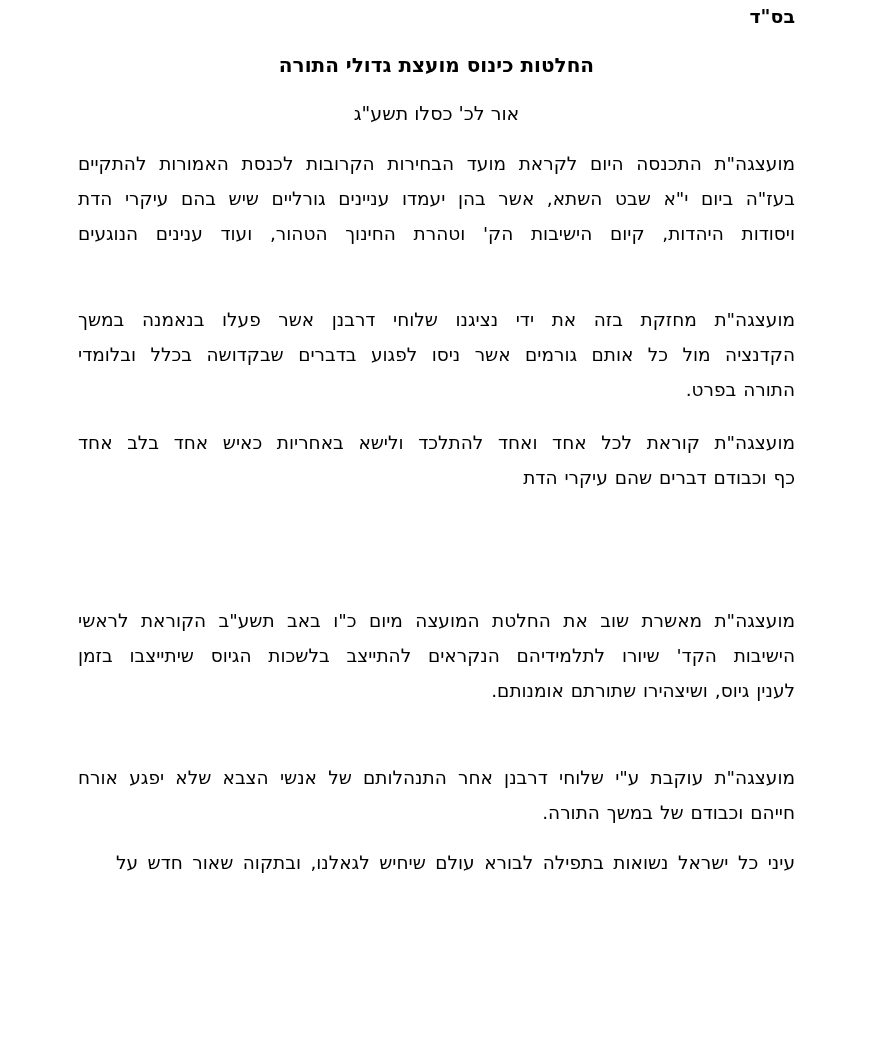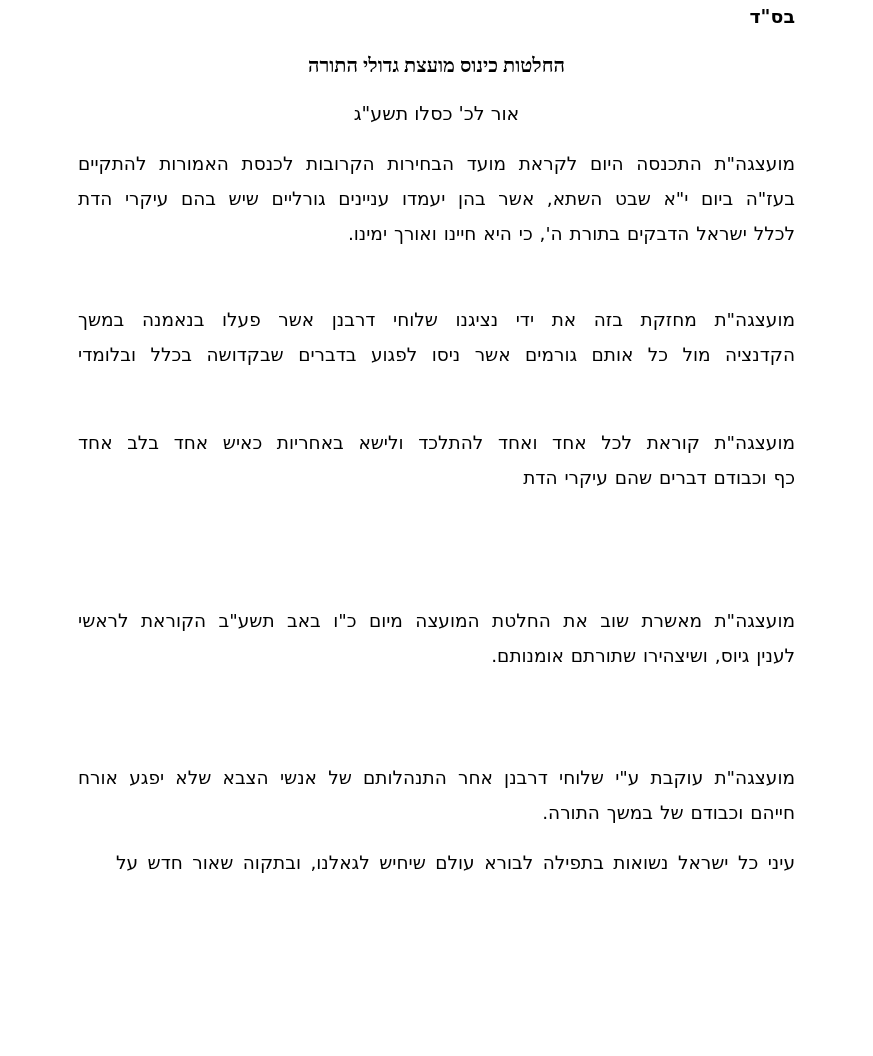--- a/index.html
+++ b/index.html
@@ -32,21 +32,20 @@
     }
     .title {
       position: absolute;
       left: 0;
       right: 0;
       top: 52px;
       text-align: center;
       font-size: 20px;
       font-weight: bold;
       line-height: 26px;
-      font-family: Liberation Serif, serif;
     }
     .date {
       position: absolute;
       left: 0;
       right: 0;
       top: 100px;
       text-align: center;
       font-size: 19px;
       line-height: 26px;
     }
@@ -81,35 +80,37 @@
 <body>
 
 <div class="page">
   <div class="bsd">בס"ד</div>
   <div class="title">החלטות כינוס מועצת גדולי התורה</div>
   <div class="date">אור לכ' כסלו תשע"ג</div>
 
   <p class="para" id="p1">
     <span class="ln">מועצגה"ת התכנסה היום לקראת מועד הבחירות הקרובות לכנסת האמורות להתקיים</span>
     <span class="ln">בעז"ה ביום י"א שבט השתא, אשר בהן יעמדו עניינים גורליים שיש בהם עיקרי הדת</span>
-    <span class="ln last">לכלל ישראל הדבקים בתורת ה', כי היא חיינו ואורך ימינו.</span>
+    <span class="ln">ויסודות היהדות, קיום הישיבות הק' וטהרת החינוך הטהור, ועוד ענינים הנוגעים</span>
   </p>
 
   <p class="para" id="p2">
     <span class="ln">מועצגה"ת מחזקת בזה את ידי נציגנו שלוחי דרבנן אשר פעלו בנאמנה במשך</span>
     <span class="ln">הקדנציה מול כל אותם גורמים אשר ניסו לפגוע בדברים שבקדושה בכלל ובלומדי</span>
+    <span class="ln last">התורה בפרט.</span>
   </p>
 
   <p class="para" id="p3">
     <span class="ln">מועצגה"ת קוראת לכל אחד ואחד להתלכד ולישא באחריות כאיש אחד בלב אחד</span>
     <span class="ln last">כף וכבודם דברים שהם עיקרי הדת</span>
   </p>
 
   <p class="para" id="p4">
     <span class="ln">מועצגה"ת מאשרת שוב את החלטת המועצה מיום כ"ו באב תשע"ב הקוראת לראשי</span>
+    <span class="ln">הישיבות הקד' שיורו לתלמידיהם הנקראים להתייצב בלשכות הגיוס שיתייצבו בזמן</span>
     <span class="ln last">לענין גיוס, ושיצהירו שתורתם אומנותם.</span>
   </p>
 
   <p class="para" id="p5">
     <span class="ln">מועצגה"ת עוקבת ע"י שלוחי דרבנן אחר התנהלותם של אנשי הצבא שלא יפגע אורח</span>
     <span class="ln last">חייהם וכבודם של במשך התורה.</span>
   </p>
 
   <p class="para" id="p6">
     <span class="ln">עיני כל ישראל נשואות בתפילה לבורא עולם שיחיש לגאלנו, ובתקוה שאור חדש על</span>

